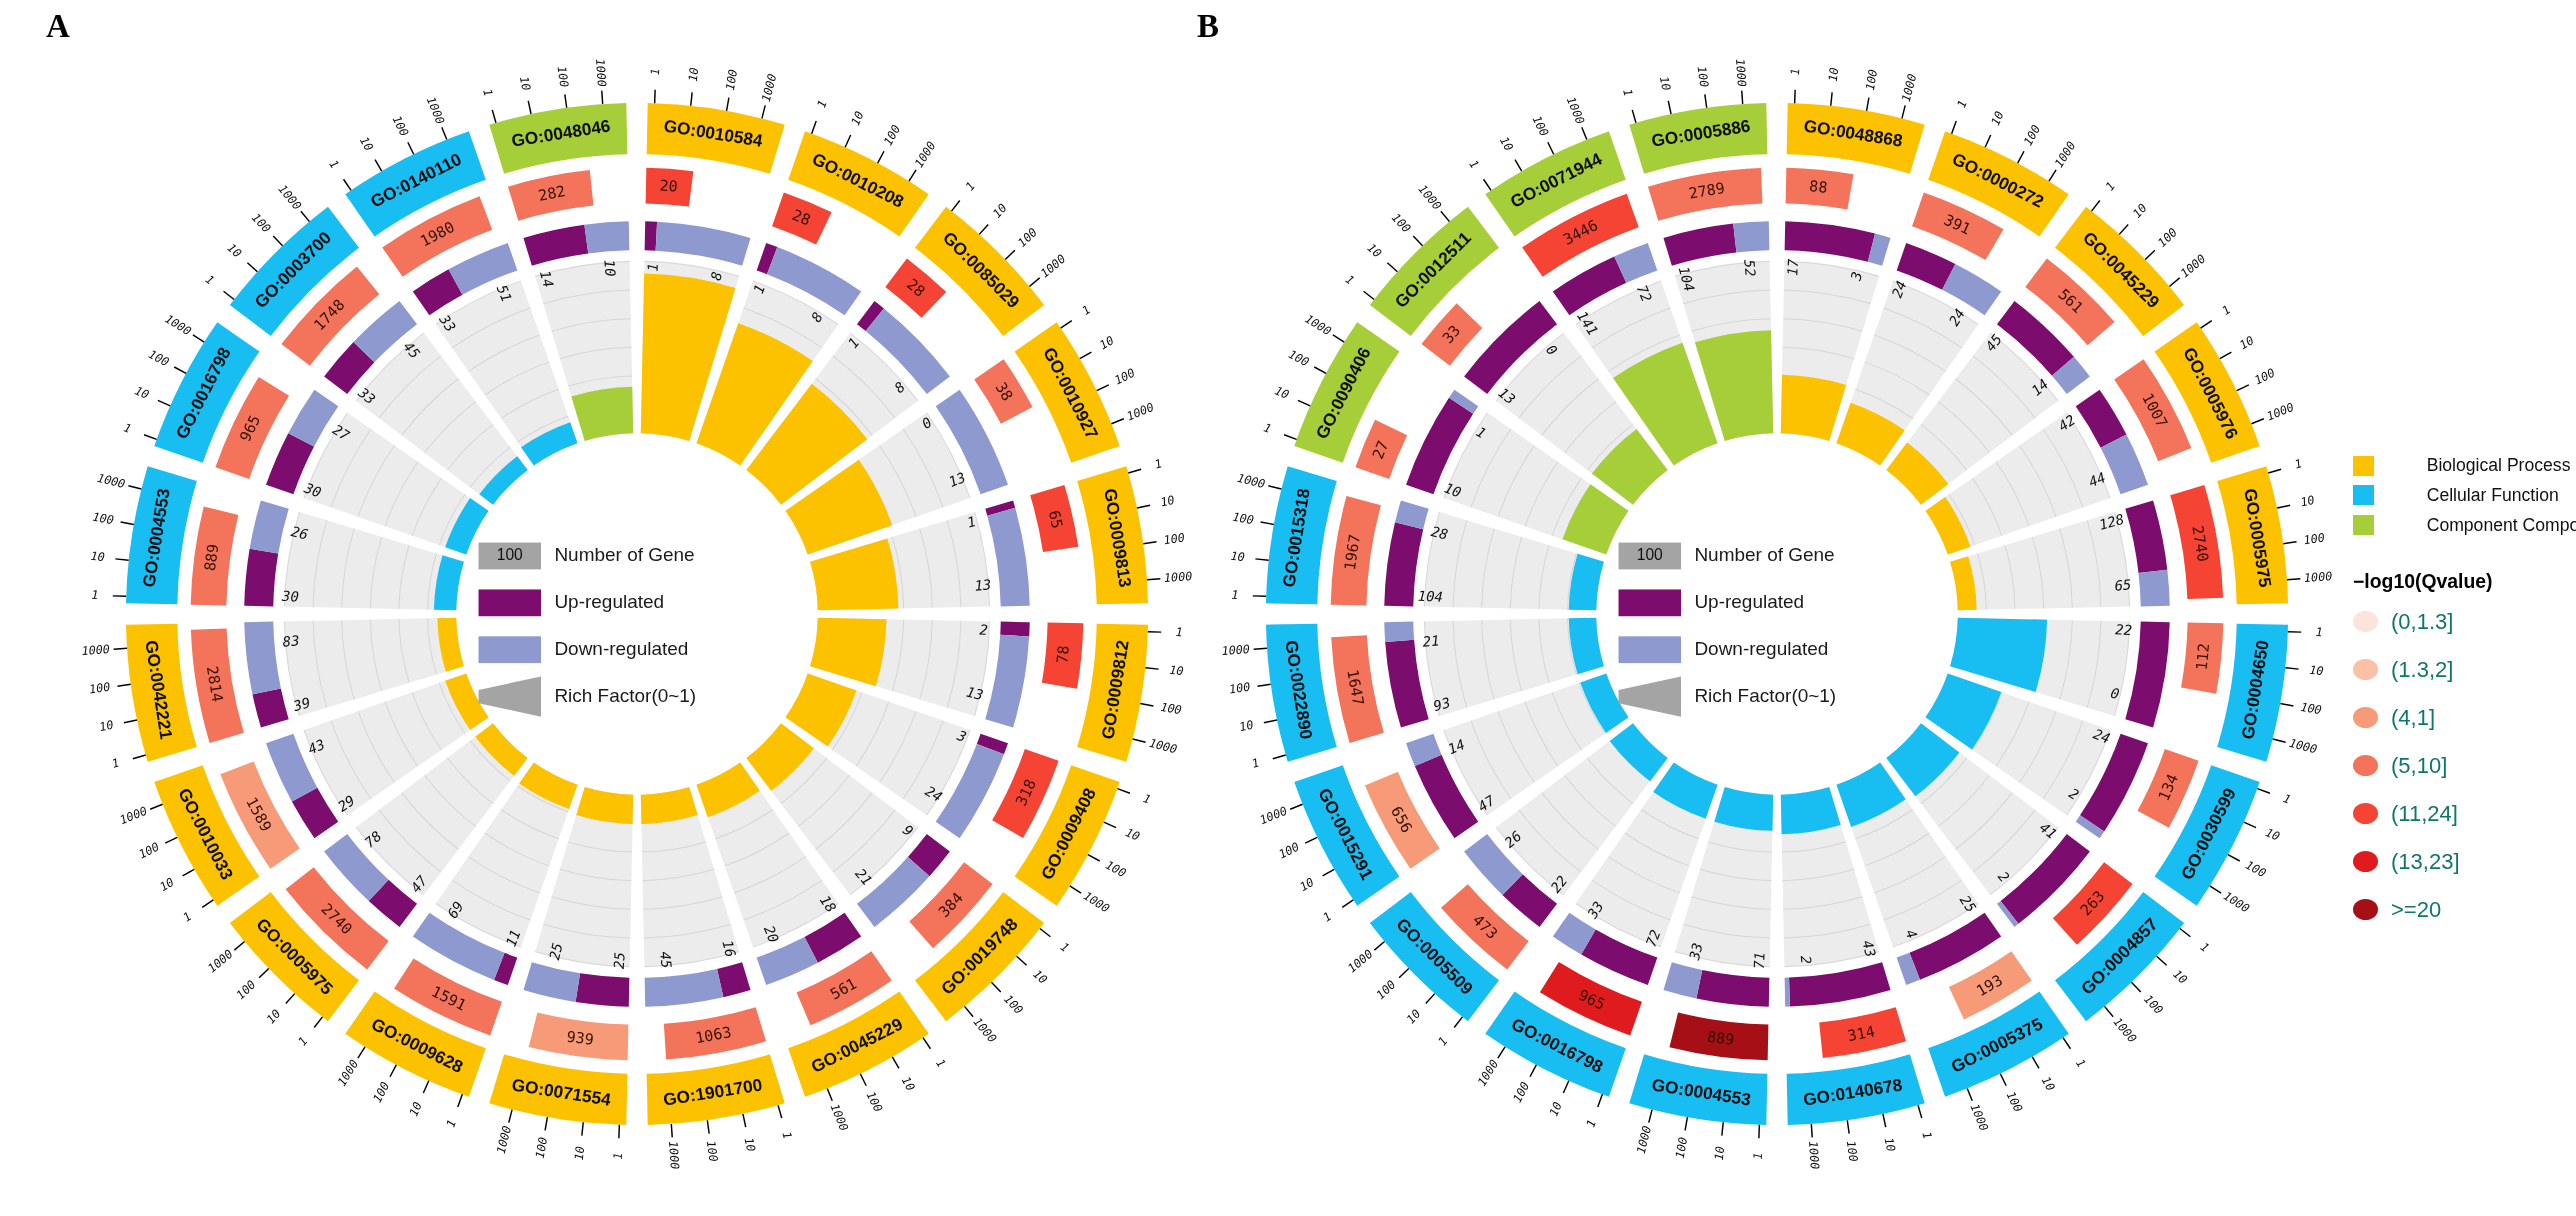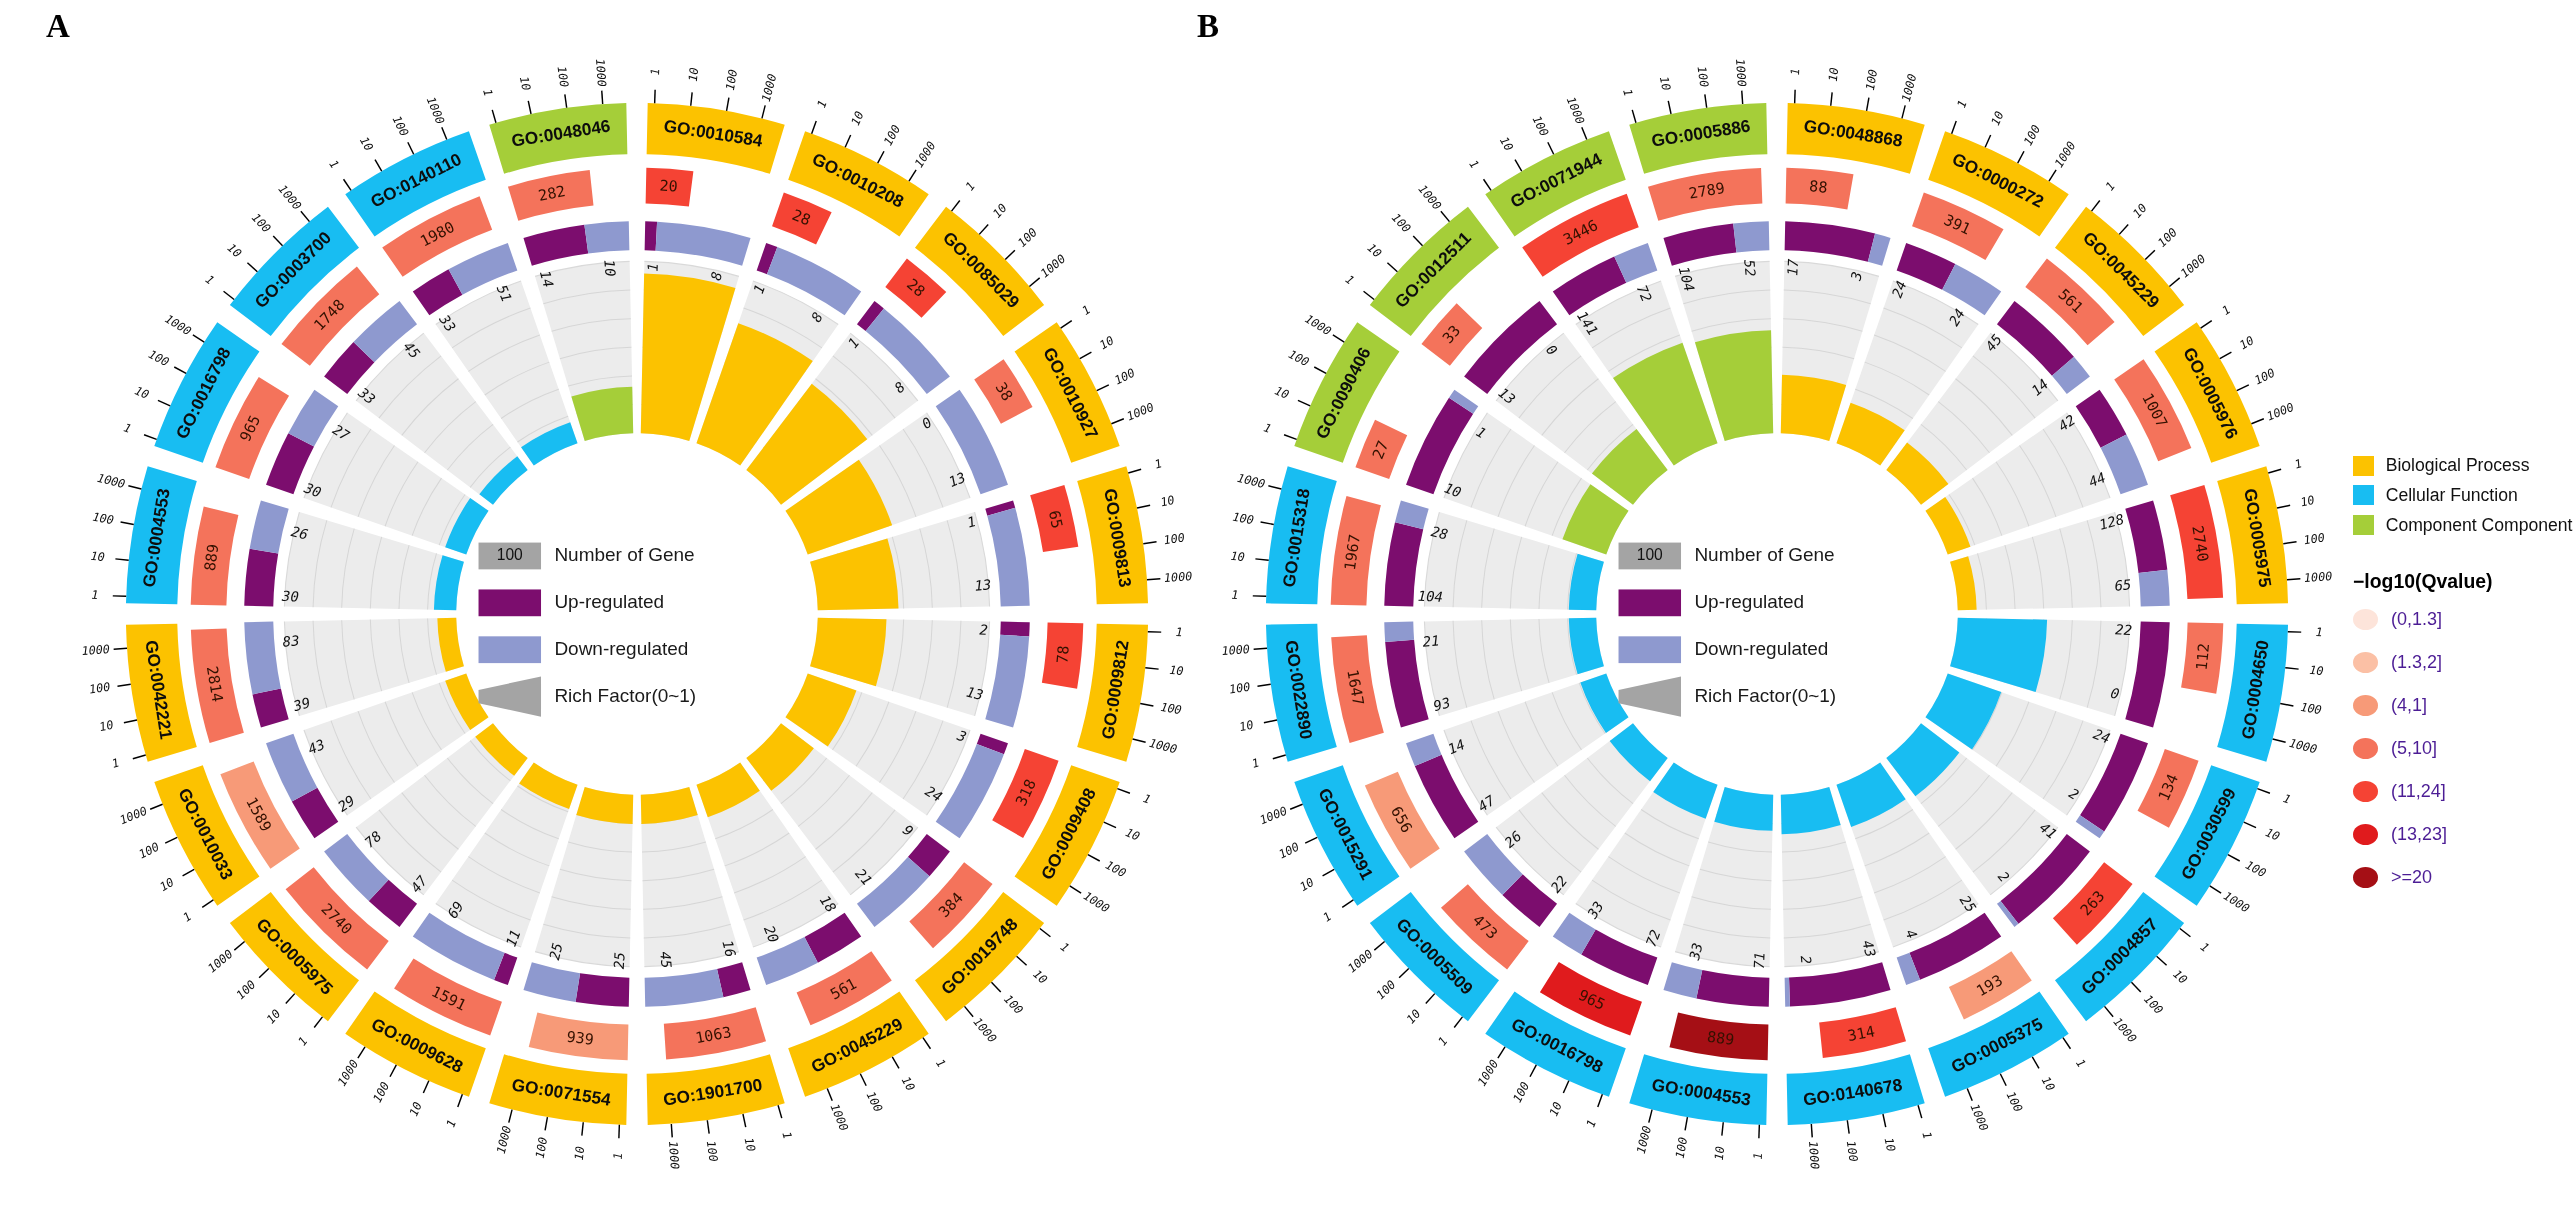--- a/index.html
+++ b/index.html
@@ -6,27 +6,27 @@
   body{width:2576px;height:1216px;position:relative;overflow:hidden;
        font-family:"Liberation Sans",sans-serif;}
   .panel-label{position:absolute;font-family:"Liberation Serif",serif;
        font-weight:bold;font-size:33px;color:#000;}
   #label-a{left:46px;top:8.2px;}
   #label-b{left:1197px;top:8.2px;}
   .panel-svg{position:absolute;width:1116px;height:1116px;}
   #panel-a{left:79px;top:56px;}
   #panel-b{left:1219px;top:56px;}
   #side-legend{position:absolute;left:2353px;top:455px;width:220px;}
-  .cat-row{display:flex;align-items:center;margin-bottom:8.8px;}
+  .cat-row{display:flex;align-items:center;margin-bottom:8.8px;gap:41px;}
   .cat-swatch{width:21px;height:20px;margin-right:11.7px;flex:0 0 auto;}
   .cat-label{font-size:17.6px;color:#111;white-space:nowrap;}
   .q-title{font-size:19.4px;color:#000;margin:34px 0 16.4px 0;font-weight:700;}
   .bin-row{display:flex;align-items:center;margin-bottom:22px;}
   .bin-dot{width:25px;height:21px;border-radius:50%;margin-right:13px;flex:0 0 auto;}
-  .bin-label{font-size:18px;color:#4c1d95;white-space:nowrap;}
+  .bin-label{font-size:22px;color:#0f766e;white-space:nowrap;}
 </style>
 </head>
 <body>
 
 <div class="panel-label" id="label-a">A</div>
 <div class="panel-label" id="label-b">B</div>
 
 <div class="panel-svg" id="panel-a"><svg viewBox="0 0 1000 1000" width="100%" height="100%">
       <path d="M506.62,184.07 A316 316 0 0 1 591.33,197.49 L546.82,344.91 A162 162 0 0 0 503.39,338.04 Z" fill="#ececec"></path>
       <path d="M503.93,312.37 A187.66666666666666 187.66666666666666 0 0 1 554.24,320.34" fill="none" stroke="#d6d6d6" stroke-width="0.9"></path>

